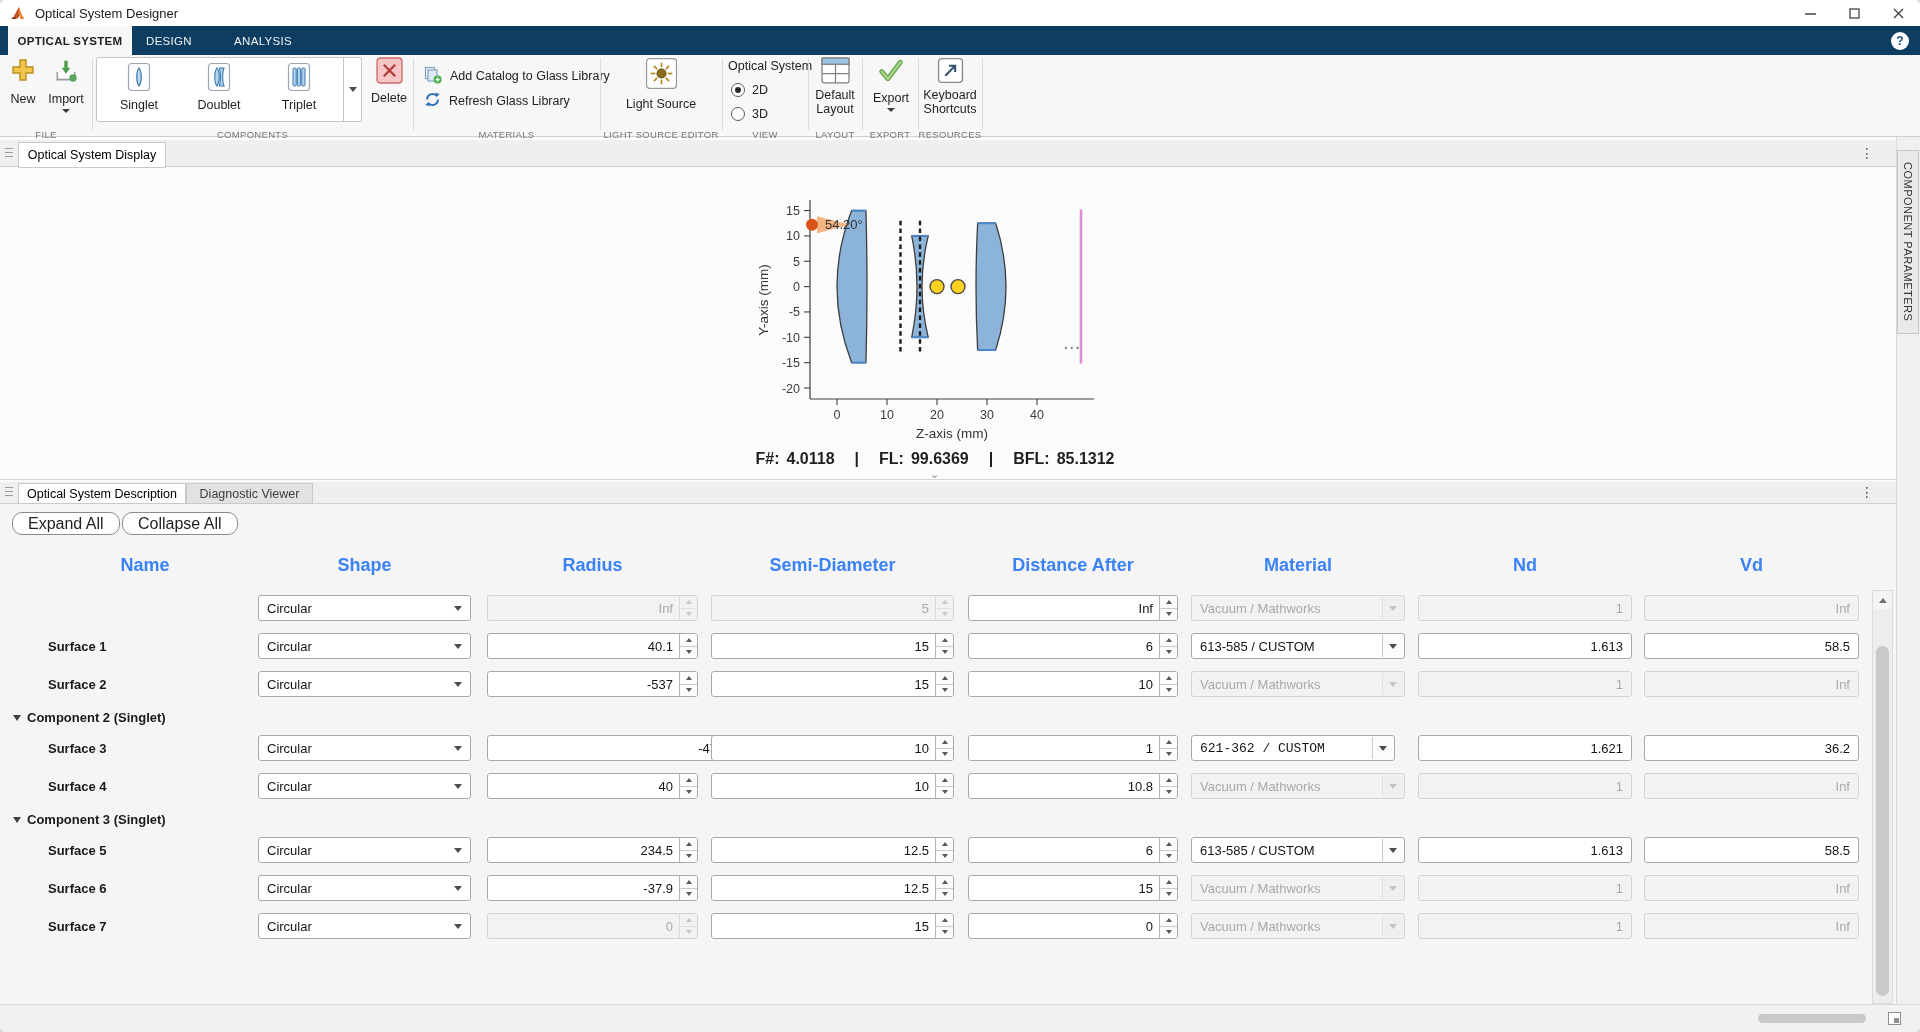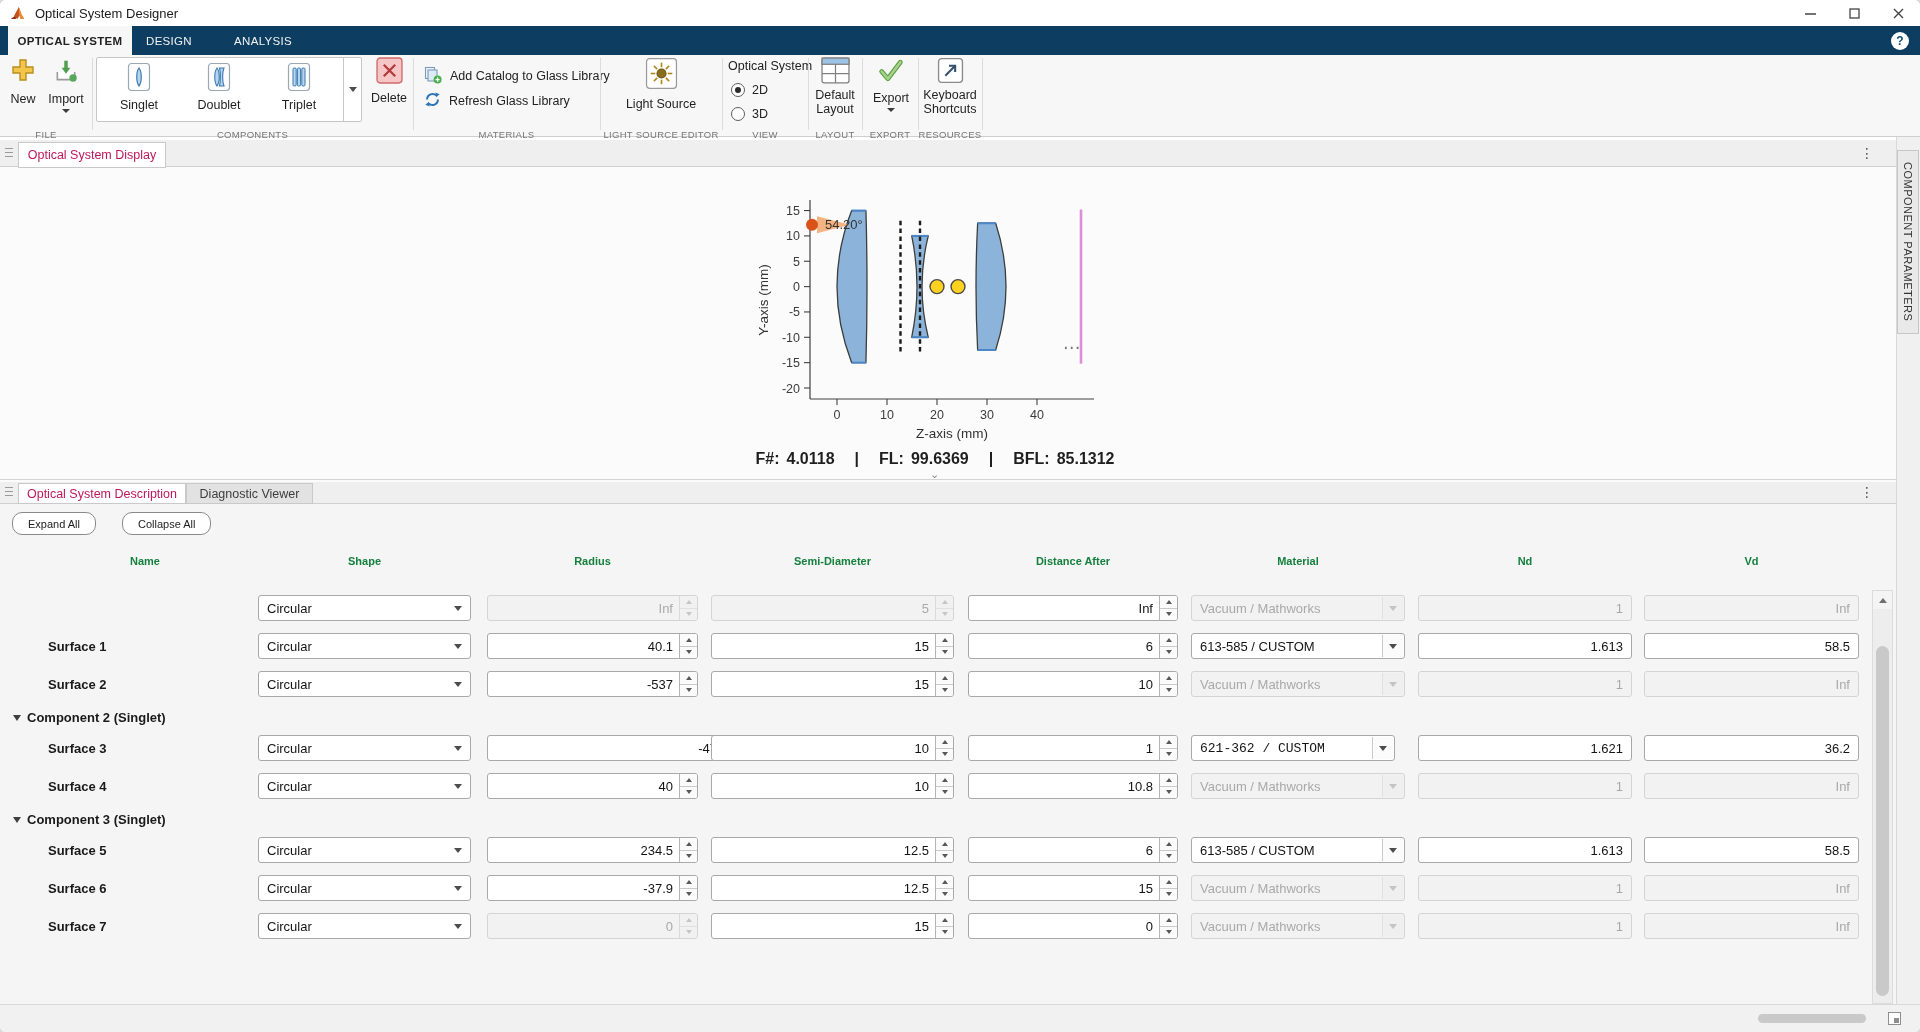--- a/index.html
+++ b/index.html
@@ -37,39 +37,39 @@
   .gdrop{position:absolute;right:0;top:0;width:17px;height:100%;border-left:1px solid #c6c6c6;display:flex;align-items:center;justify-content:center;}
   .matrow{position:absolute;left:424px;height:18px;display:flex;align-items:center;gap:8px;font-size:12.5px;color:#222;white-space:nowrap;}
   .radiorow{position:absolute;display:flex;align-items:center;gap:7px;font-size:12.5px;color:#222;}
   .radio{width:14px;height:14px;border:1.5px solid #5d5d5d;border-radius:50%;background:#fff;box-sizing:border-box;display:flex;align-items:center;justify-content:center;}
   .radio .dot{width:6px;height:6px;border-radius:50%;background:#2b2b2b;}
 
   
   .docstrip{position:absolute;left:0;width:1896px;background:#efefef;border-bottom:1px solid #cfcfcf;box-sizing:border-box;}
   .ptab{position:absolute;display:flex;align-items:center;justify-content:center;font-size:12.5px;
         border:1px solid #c9c9c9;box-sizing:border-box;z-index:2;}
-  .ptab.active{background:#fff;color:#be185d;}
+  .ptab.active{background:#fff;color:#000000;}
   .ptab.inactive{background:#e2e2e2;color:#3d3d3d;}
   .grip{position:absolute;left:5px;width:8px;height:11px;
         background:repeating-linear-gradient(#9b9b9b 0 1.5px,transparent 1.5px 4px);}
   .pmenu{position:absolute;right:22px;font-size:14px;color:#555;line-height:10px;}
 
   .canvas{position:absolute;left:0;top:167px;width:1896px;height:315px;background:#fbfbfb;}
   .axmore{position:absolute;left:1063px;top:170px;font-size:17px;color:#777;letter-spacing:1px;}
   .statusbar{position:absolute;left:0;top:450px;width:1870px;display:flex;justify-content:center;gap:20px;
              font-size:16px;font-weight:bold;color:#1f1f1f;}
   .statusbar .pair{display:flex;gap:7px;}
   .splitline{position:absolute;left:0;top:479px;width:1896px;height:1px;background:#d4d4d4;}
   .splithandle{position:absolute;left:930px;top:468px;font-size:11px;color:#8a8a8a;}
 
   
   .descpanel{position:absolute;left:0;top:503px;width:1896px;height:501px;background:#f5f5f5;}
   .btn{position:absolute;top:512px;height:23px;padding:0 15px;background:#fff;border:1px solid #8a8a8a;
-       border-radius:10px;font-size:11px;color:#222;display:flex;align-items:center;box-sizing:border-box;}
-  .th{position:absolute;top:555px;font-size:11px;font-weight:bold;color:#15803d;text-align:center;}
+       border-radius:10px;font-size:16px;color:#222;display:flex;align-items:center;box-sizing:border-box;}
+  .th{position:absolute;top:555px;font-size:18px;font-weight:bold;color:#3b82f6;text-align:center;}
 
   .trow{position:relative;width:1870px;}
   .trow.surf{height:38px;}
   .trow.group{height:26px;}
   .sname{position:absolute;left:48px;top:10px;font-size:13px;font-weight:bold;color:#1a1a1a;}
   .gexp{position:absolute;left:13px;top:10px;width:0;height:0;border-left:4.5px solid transparent;border-right:4.5px solid transparent;border-top:6px solid #3f3f3f;}
   .glab{position:absolute;left:27px;top:5px;font-size:13px;font-weight:bold;color:#1a1a1a;}
 
   .fld{position:absolute;top:4px;height:26px;box-sizing:border-box;border:1px solid #a9a9a9;border-radius:3px;background:#fff;font-size:13px;color:#141414;}
   .fld.dis{background:#f2f2f2;border-color:#d4d4d4;color:#a9a9a9;}

